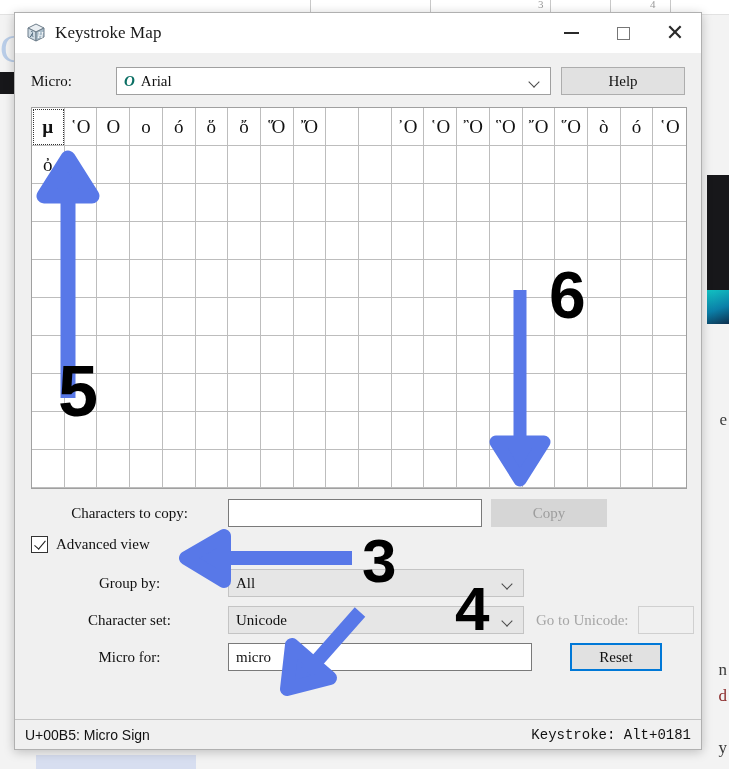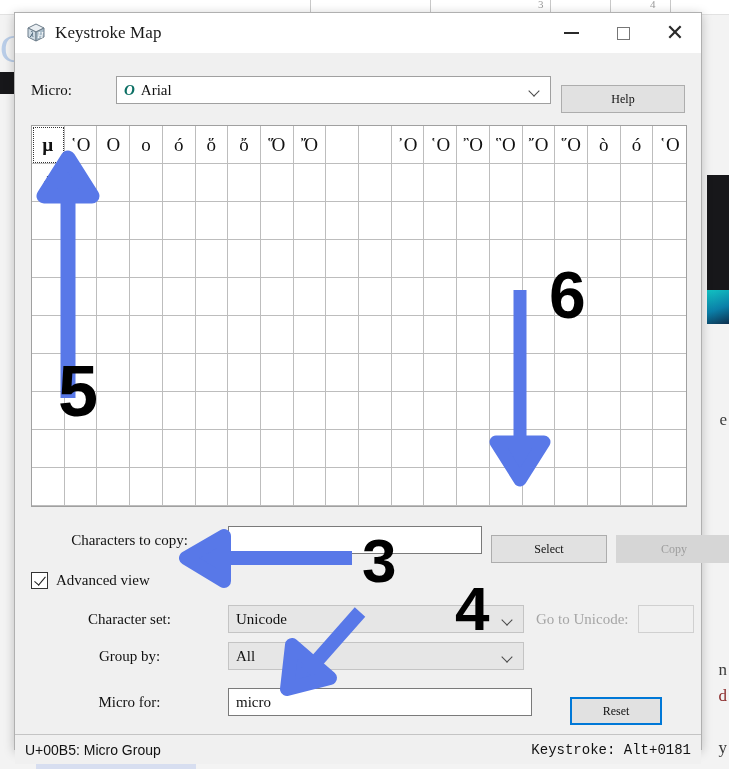--- a/index.html
+++ b/index.html
@@ -204,28 +204,27 @@
     position: absolute;
     left: 0; top: 0;
     width: 7px; height: 7px;
     border-right: 1.6px solid #4a4a4a;
     border-bottom: 1.6px solid #4a4a4a;
     transform: rotate(45deg);
   }
   .btn {
     background: #e1e1e1;
     border: 1px solid #adadad;
-    font-size: 12px;
+    font-size: 15px;
     color: #111;
     font-family: "Liberation Serif", serif;
     display: flex;
     align-items: center;
     justify-content: center;
     box-sizing: border-box;
-    margin-top: 18px;
   }
   .btn.disabled { color: #9d9d9d; background: #d6d6d6; border-color: #d6d6d6; }
   .help-btn {
     width: 124px; height: 28px;
     margin-left: 10px;
     flex: 0 0 auto;
   }
 
   
   .grid-wrap {
@@ -651,58 +650,57 @@
           <div class="cell"></div>
           <div class="cell"></div>
         </div>
     </div>
 
     <div class="form">
 
       <div class="form-row">
         <div class="lbl form-label">Characters to copy:</div>
         <div class="textbox chars-box"></div>
-        <div class="btn select-btn">Select</div>
         <div class="btn copy-btn disabled">Copy</div>
       </div>
 
       <div class="check-row">
         <div class="checkbox"></div>
         <div class="lbl">Advanced view</div>
+      </div>
+
+      <div class="form-row">
+        <div class="lbl form-label">Group by:</div>
+        <div class="select-combo groupby-combo">
+          <span>All</span>
+          <span class="combo-arrow"></span>
+        </div>
       </div>
 
       <div class="form-row">
         <div class="lbl form-label">Character set:</div>
         <div class="select-combo charset-combo">
           <span>Unicode</span>
           <span class="combo-arrow"></span>
         </div>
         <div class="goto-label">Go to Unicode:</div>
         <div class="goto-box"></div>
       </div>
 
       <div class="form-row">
-        <div class="lbl form-label">Group by:</div>
-        <div class="select-combo groupby-combo">
-          <span>All</span>
-          <span class="combo-arrow"></span>
-        </div>
-      </div>
-
-      <div class="form-row">
         <div class="lbl form-label">Micro for:</div>
         <div class="textbox search-box">micro</div>
         <div class="btn reset-btn">Reset</div>
       </div>
 
     </div>
   </div>
 
   <div class="statusbar">
-    <span>U+00B5: Micro Group</span>
+    <span>U+00B5: Micro Sign</span>
     <span class="status-right">Keystroke: Alt+0181</span>
   </div>
 </div>
 
 <div id="annotations">
   <svg width="729" height="769" viewBox="0 0 729 769">
 
     <g>
       <path d="M68,398 L68,186 M68,158 L44,196 L92,196 Z" stroke="#5878E8" stroke-width="15" fill="#5878E8" stroke-linejoin="round"></path>
     </g>

